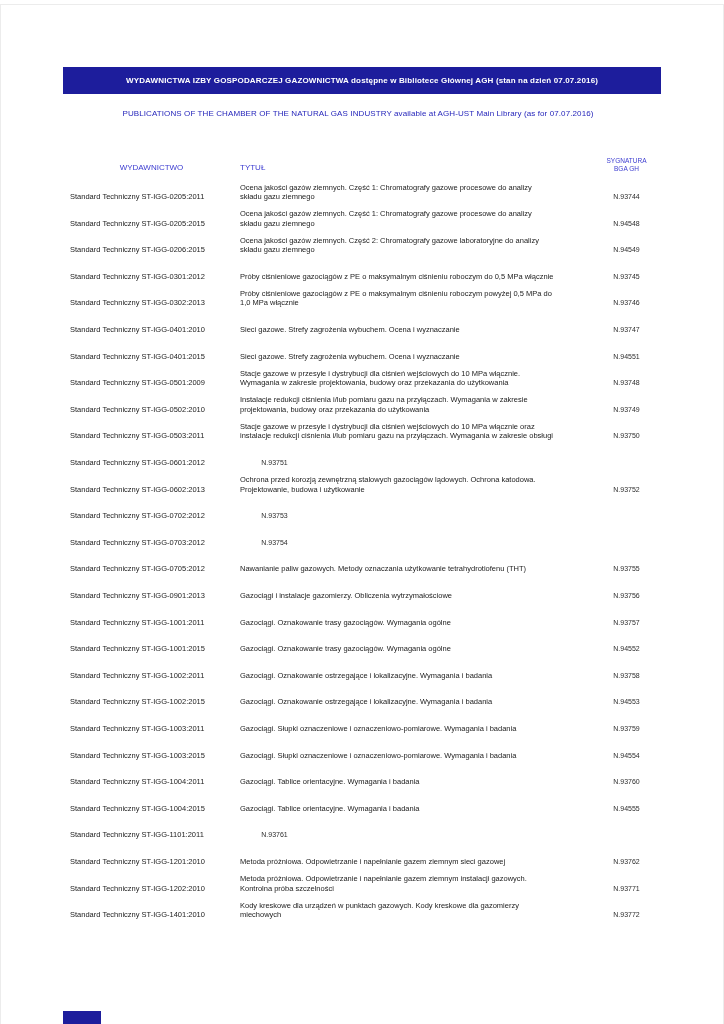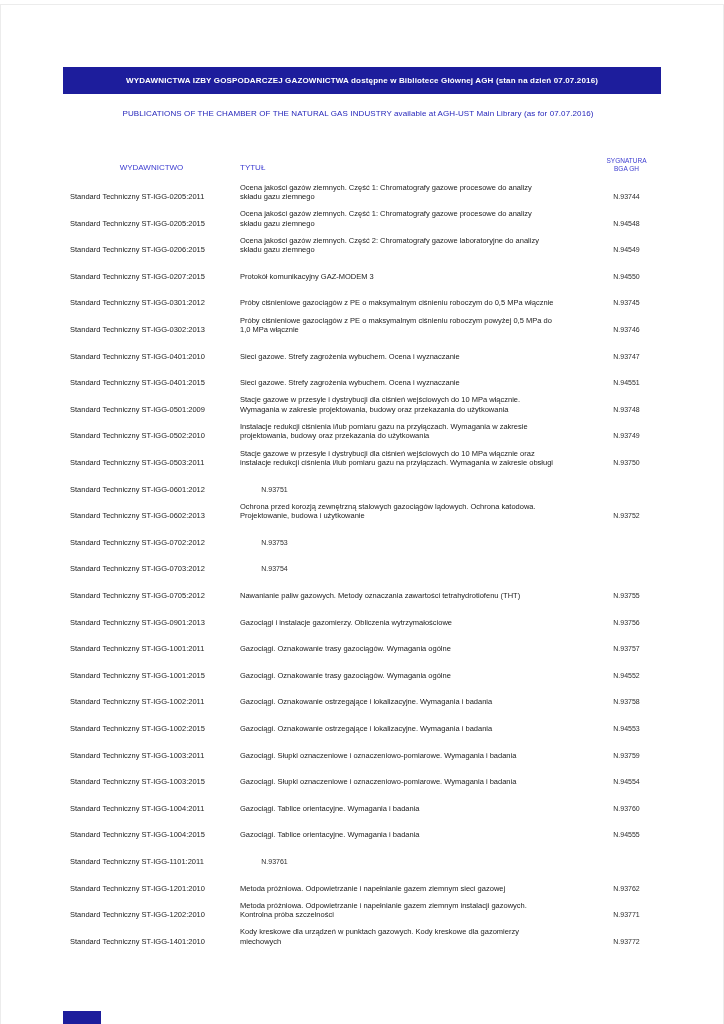--- a/index.html
+++ b/index.html
@@ -113,25 +113,20 @@
     <div class="cell sig">N.94548</div>
   </div>
 
   <div class="row">
     <div class="cell pub">Standard Techniczny ST-IGG-0206:2015</div>
     <div class="cell title">Ocena jakości gazów ziemnych. Część 2: Chromatografy gazowe laboratoryjne do analizy
 składu gazu ziemnego</div>
     <div class="cell sig">N.94549</div>
   </div>
 
-  <div class="row">
-    <div class="cell pub">Standard Techniczny ST-IGG-0207:2015</div>
-    <div class="cell title">Protokół komunikacyjny GAZ-MODEM 3</div>
-    <div class="cell sig">N.94550</div>
-  </div>
 
   <div class="row">
     <div class="cell pub">Standard Techniczny ST-IGG-0301:2012</div>
     <div class="cell title">Próby ciśnieniowe gazociągów z PE o maksymalnym ciśnieniu roboczym do 0,5 MPa włącznie</div>
     <div class="cell sig">N.93745</div>
   </div>
 
   <div class="row">
     <div class="cell pub">Standard Techniczny ST-IGG-0302:2013</div>
     <div class="cell title">Próby ciśnieniowe gazociągów z PE o maksymalnym ciśnieniu roboczym powyżej 0,5 MPa do
@@ -189,21 +184,21 @@
     <div class="cell sig">N.93753</div>
   </div>
 
   <div class="row">
     <div class="cell pub">Standard Techniczny ST-IGG-0703:2012</div>
     <div class="cell sig">N.93754</div>
   </div>
 
   <div class="row">
     <div class="cell pub">Standard Techniczny ST-IGG-0705:2012</div>
-    <div class="cell title">Nawanianie paliw gazowych. Metody oznaczania zawartości tetrahydrotiofenu (THT)</div>
+    <div class="cell title">Nawanianie paliw gazowych. Metody oznaczania użytkowanie tetrahydrotiofenu (THT)</div>
     <div class="cell sig">N.93755</div>
   </div>
 
   <div class="row">
     <div class="cell pub">Standard Techniczny ST-IGG-0901:2013</div>
     <div class="cell title">Gazociągi i instalacje gazomierzy. Obliczenia wytrzymałościowe</div>
     <div class="cell sig">N.93756</div>
   </div>
 
   <div class="row">

